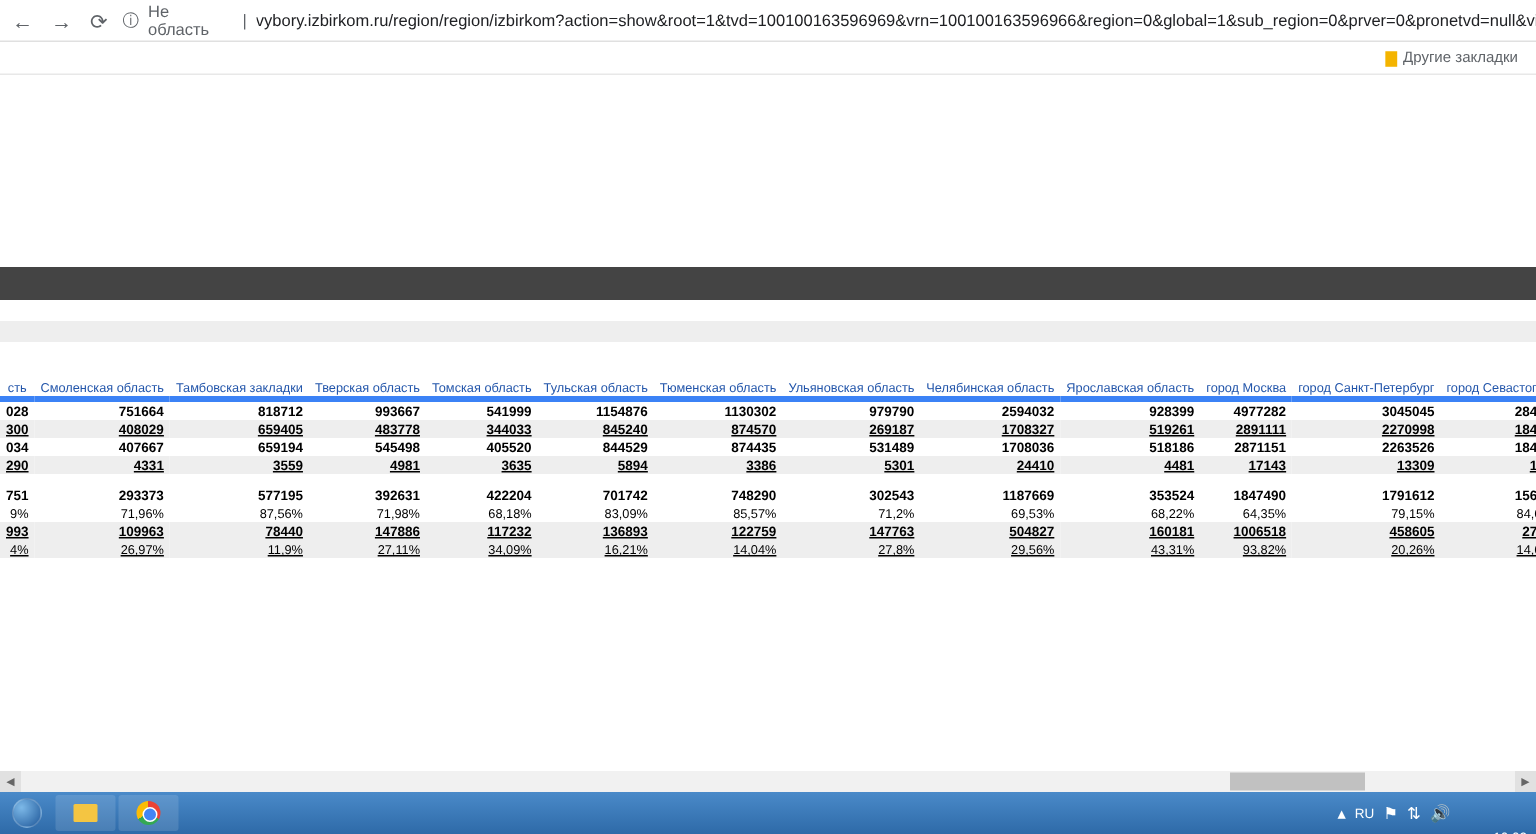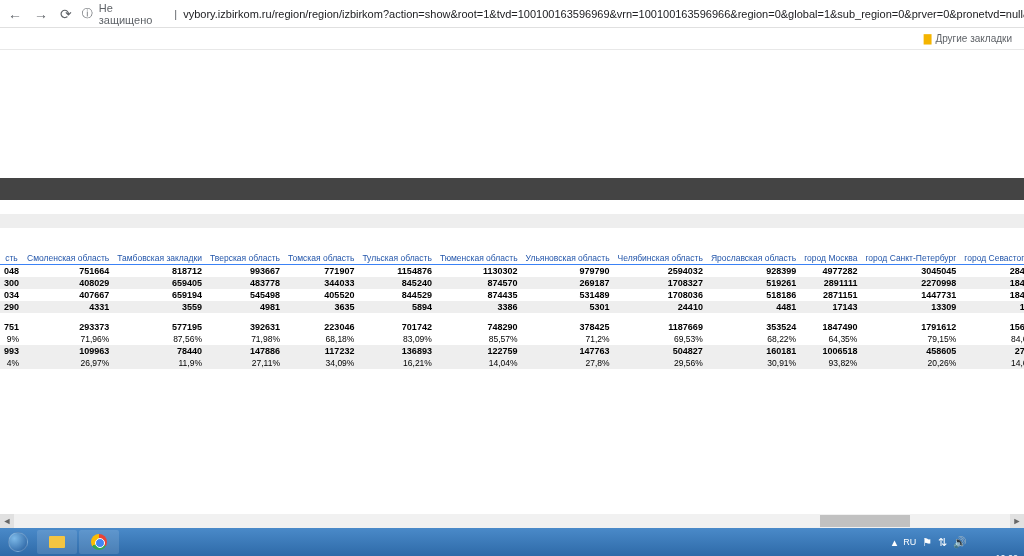--- a/index.html
+++ b/index.html
@@ -48,30 +48,30 @@
   left: 0;
   font-size: 9px;
   border-collapse: collapse;
   white-space: nowrap;
 }
 .data-table th {
   color: #2255aa;
   font-weight: normal;
   padding: 1px 4px;
   text-align: center;
-  border-bottom: 1px solid #3b82f6;
+  border-bottom: 4px solid #3b82f6;
   font-size: 8.5px;
 }
 .data-table td {
   padding: 1px 4px;
   text-align: right;
   font-weight: bold;
   font-size: 9px;
 }
-.data-table tr.zebra td { background: #eee; }
+.data-table tr.zebra td { background: #eee; text-decoration: underline; }
 .data-table td.pct { font-weight: normal; font-size: 8.5px; }
 .scrollbar-h {
   position: absolute;
   bottom: 28px;
   left: 0;
   right: 0;
   height: 14px;
   background: #f1f1f1;
   display: flex;
   align-items: center;
@@ -127,21 +127,21 @@
 <body>
 
 <div class="browser-bar">
   <div class="nav-btns">
     <span>←</span>
     <span>→</span>
     <span>⟳</span>
   </div>
   <div class="url-section">
     <span>ⓘ</span>
-    <span>Не защищено</span>
+    <span>Не область</span>
     <span>|</span>
     <span class="url-text">vybory.izbirkom.ru/region/region/izbirkom?action=show&amp;root=1&amp;tvd=100100163596969&amp;vrn=100100163596966&amp;region=0&amp;global=1&amp;sub_region=0&amp;prver=0&amp;pronetvd=null&amp;vibid=100100163596969&amp;type=465</span>
   </div>
 
 </div>
 
 <div class="bookmark-bar">
   <span class="folder">▇</span>
   <span>Другие закладки</span>
 </div>
@@ -163,25 +163,25 @@
           <th>Ульяновская область</th>
           <th>Челябинская область</th>
           <th>Ярославская область</th>
           <th>город Москва</th>
           <th>город Санкт-Петербург</th>
           <th>город Севастополь</th>
         </tr>
     </thead>
     <tbody id="tbody">
         <tr>
-          <td>048</td>
+          <td>028</td>
           <td>751664</td>
           <td>818712</td>
           <td>993667</td>
-          <td>771907</td>
+          <td>541999</td>
           <td>1154876</td>
           <td>1130302</td>
           <td>979790</td>
           <td>2594032</td>
           <td>928399</td>
           <td>4977282</td>
           <td>3045045</td>
           <td>284039</td>
         </tr>
         <tr class="zebra">
@@ -204,21 +204,21 @@
           <td>407667</td>
           <td>659194</td>
           <td>545498</td>
           <td>405520</td>
           <td>844529</td>
           <td>874435</td>
           <td>531489</td>
           <td>1708036</td>
           <td>518186</td>
           <td>2871151</td>
-          <td>1447731</td>
+          <td>2263526</td>
           <td>184803</td>
         </tr>
         <tr class="zebra">
           <td>290</td>
           <td>4331</td>
           <td>3559</td>
           <td>4981</td>
           <td>3635</td>
           <td>5894</td>
           <td>3386</td>
@@ -230,24 +230,24 @@
           <td>1365</td>
         </tr>
         <tr>
           <td colspan="16" style="height: 8px;"></td>
         </tr>
         <tr>
           <td>751</td>
           <td>293373</td>
           <td>577195</td>
           <td>392631</td>
-          <td>223046</td>
+          <td>422204</td>
           <td>701742</td>
           <td>748290</td>
-          <td>378425</td>
+          <td>302543</td>
           <td>1187669</td>
           <td>353524</td>
           <td>1847490</td>
           <td>1791612</td>
           <td>156373</td>
         </tr>
         <tr>
           <td class="pct">9%</td>
           <td class="pct">71,96%</td>
           <td class="pct">87,56%</td>
@@ -280,21 +280,21 @@
         <tr class="zebra">
           <td class="pct">4%</td>
           <td class="pct">26,97%</td>
           <td class="pct">11,9%</td>
           <td class="pct">27,11%</td>
           <td class="pct">34,09%</td>
           <td class="pct">16,21%</td>
           <td class="pct">14,04%</td>
           <td class="pct">27,8%</td>
           <td class="pct">29,56%</td>
-          <td class="pct">30,91%</td>
+          <td class="pct">43,31%</td>
           <td class="pct">93,82%</td>
           <td class="pct">20,26%</td>
           <td class="pct">14,65%</td>
         </tr>
       </tbody>
   </table>
 </div>
 
 <div class="scrollbar-h">
   <div class="scroll-arrow">◄</div>

